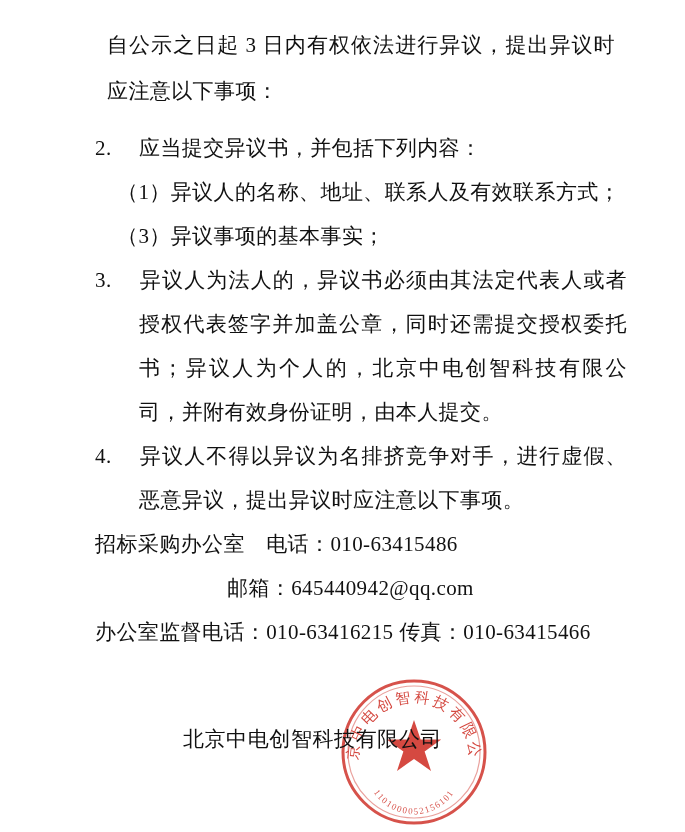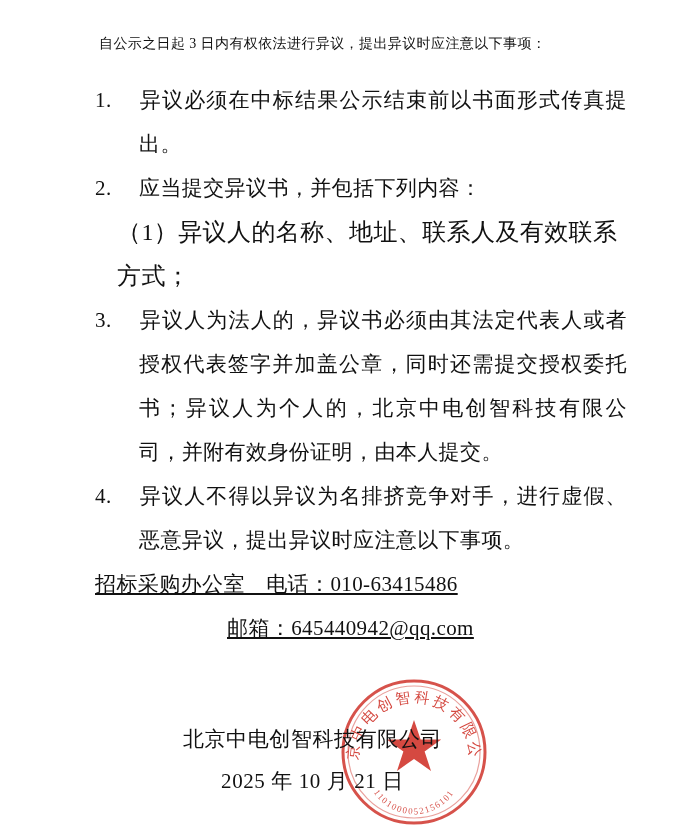--- a/index.html
+++ b/index.html
@@ -16,56 +16,55 @@
     overflow: hidden;
   }
   .page {
     position: relative;
     width: 685px;
     height: 832px;
     box-sizing: border-box;
     padding: 10px 58px 0 95px;
   }
   .para {
-    font-size: 14px;
-    line-height: 60px;
+    font-size: 21px;
+    line-height: 46px;
     letter-spacing: 0.4px;
     text-align: justify;
     text-justify: inter-ideograph;
-    margin: 4px;
+    margin: 12px;
     white-space: pre-wrap;
   }
   .list-item {
     font-size: 21px;
     line-height: 44px;
     letter-spacing: 0.4px;
     margin: 0;
     text-align: justify;
     text-justify: inter-ideograph;
     padding-left: 44px;
     text-indent: -44px;
   }
   .list-item .num {
     display: inline-block;
     width: 44px;
     text-indent: 0;
   }
   .sub-item {
-    font-size: 24px;
+    font-size: 21px;
     line-height: 44px;
     letter-spacing: 0.4px;
     margin: 0;
     padding-left: 22px;
   }
   .contact-line {
     font-size: 21px;
     line-height: 44px;
     letter-spacing: 0.4px;
     margin: 0;
-    text-decoration: underline;
   }
   .contact-indent {
     padding-left: 132px;
   }
   .sign-block {
     position: absolute;
     left: 0;
     right: 0;
     top: 718px;
     text-align: center;
@@ -87,32 +86,33 @@
   }
   .stamp svg { display: block; }
 </style>
 </head>
 <body>
 
 <div class="page">
 
   <p class="para">自公示之日起 3 日内有权依法进行异议，提出异议时应注意以下事项：</p>
 
-  <p class="list-item"><span class="num">1.</span><span>异议必须在中标结果公示结束前以书面形式传真提出。</span></p>
 
   <p class="list-item"><span class="num">2.</span><span>应当提交异议书，并包括下列内容：</span></p>
 
   <p class="sub-item">（1）异议人的名称、地址、联系人及有效联系方式；</p>
+  <p class="sub-item">（3）异议事项的基本事实；</p>
 
   <p class="list-item"><span class="num">3.</span><span>异议人为法人的，异议书必须由其法定代表人或者授权代表签字并加盖公章，同时还需提交授权委托书；异议人为个人的，北京中电创智科技有限公司，并附有效身份证明，由本人提交。</span></p>
 
   <p class="list-item"><span class="num">4.</span><span>异议人不得以异议为名排挤竞争对手，进行虚假、恶意异议，提出异议时应注意以下事项。</span></p>
 
   <p class="contact-line">招标采购办公室　电话：010-63415486</p>
   <p class="contact-line contact-indent">邮箱：645440942@qq.com</p>
+  <p class="contact-line">办公室监督电话：010-63416215 传真：010-63415466</p>
 
   <div class="stamp">
     <svg width="152" height="152" viewBox="0 0 152 152" aria-hidden="true">
       <g fill="none" stroke="#d0352c" stroke-width="3" opacity="0.85">
         <circle cx="76" cy="76" r="71"></circle>
         <circle cx="76" cy="76" r="66" stroke-width="1.2" opacity="0.55"></circle>
       </g>
       <g fill="#d0352c" opacity="0.9">
         <polygon points="76,44 82.6,63.4 103.2,63.4 86.6,75.4 93,94.9 76,82.9 59,94.9 65.4,75.4 48.8,63.4 69.4,63.4"></polygon>
       </g>
@@ -122,16 +122,15 @@
       </text>
       <path id="arcBottom" d="M 30 104 A 48 48 0 0 0 122 104" fill="none"></path>
       <text font-size="9" fill="#d0352c" opacity="0.85" letter-spacing="1.5" font-family="'Liberation Serif',serif">
         <textPath href="#arcBottom" startOffset="50%" text-anchor="middle">1101000052156101</textPath>
       </text>
     </svg>
   </div>
 
   <div class="sign-block">
     <p class="sign-line">北京中电创智科技有限公司</p>
-    <p class="sign-line">2025 年 10 月 21 日</p>
   </div>
 
 </div>
 
 </body></html>

